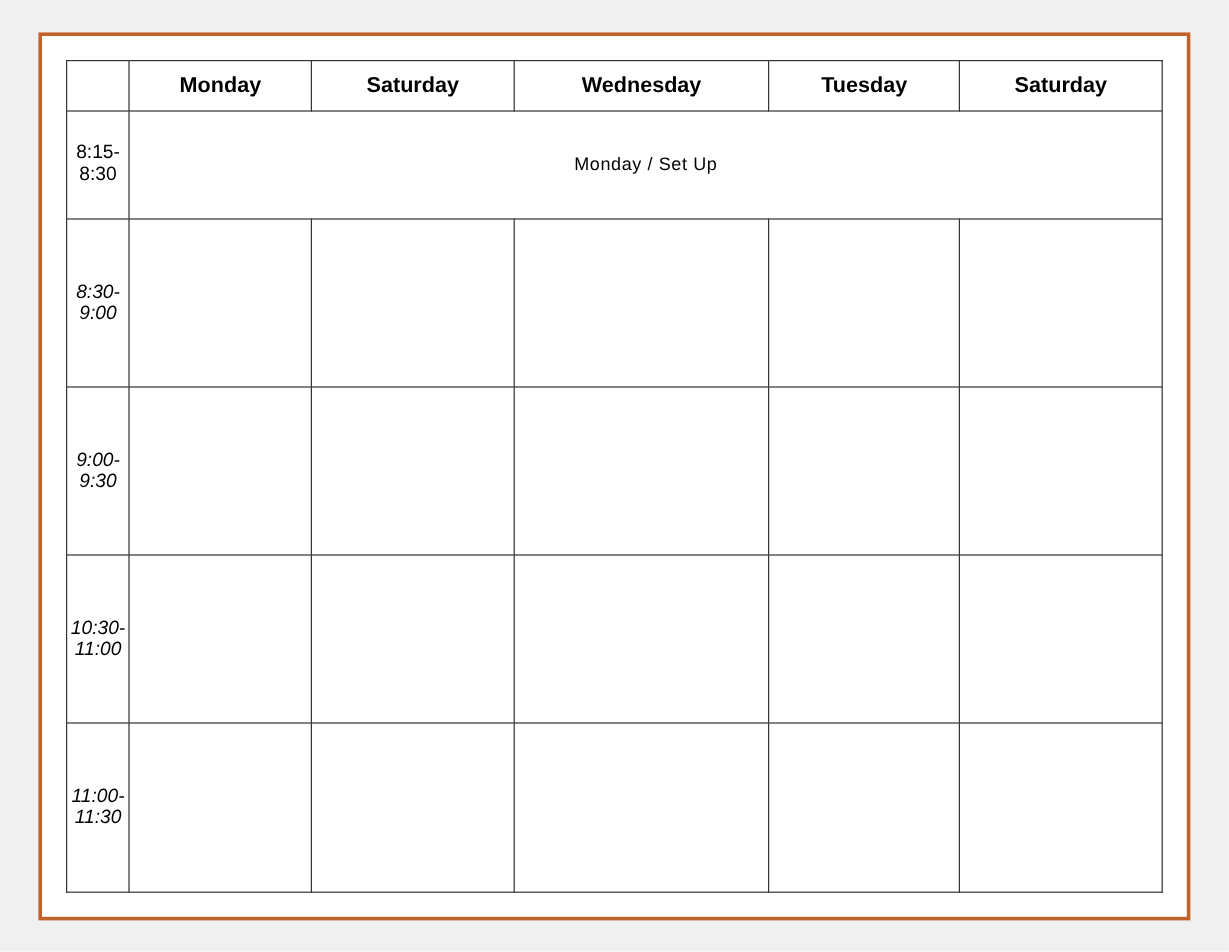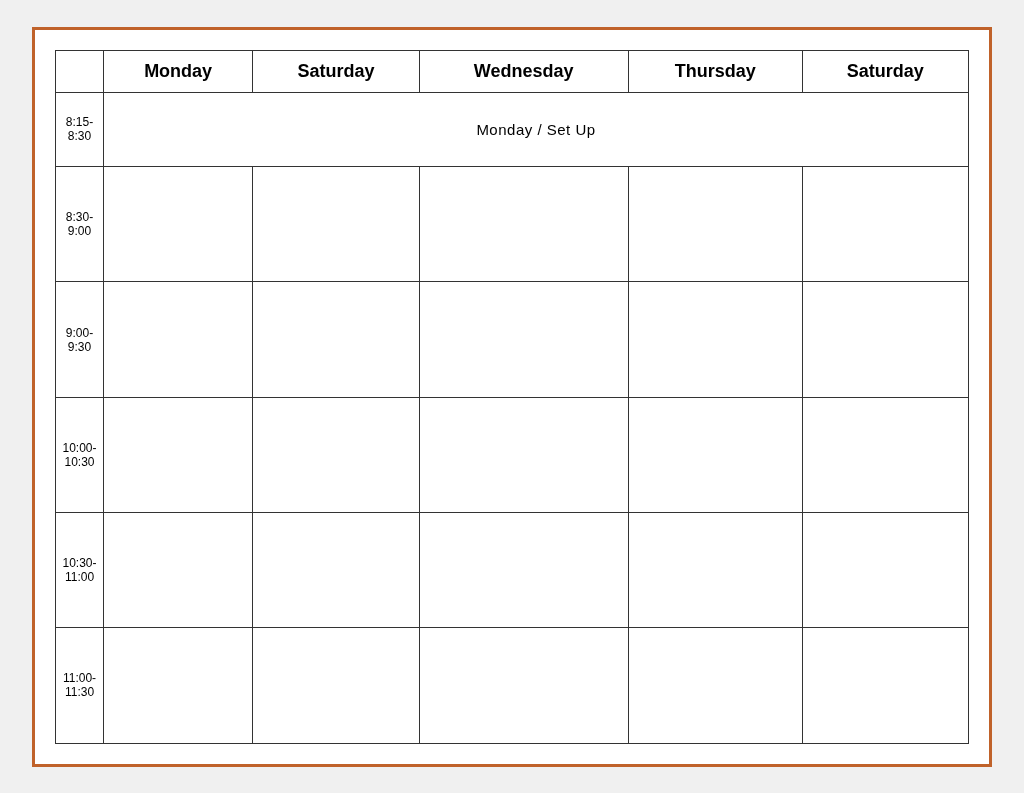--- a/index.html
+++ b/index.html
@@ -41,83 +41,76 @@
     }
 
     .schedule-table th {
       font-weight: bold;
       font-size: 18px;
       padding: 10px 5px;
       background: white;
     }
 
     .time-cell {
-      font-size: 12px;
+      font-size: 16px;
       text-align: left;
       padding: 4px 3px;
       vertical-align: top;
       white-space: nowrap;
       width: 48px;
     }
 
     .arrival-cell {
       font-size: 15px;
       letter-spacing: 0.5px;
     }
 
     .header-row th:first-child {
       width: 48px;
     }
 
     .time-row td {
       height: 85px;
+      font-style: italic;
     }
 
     .arrival-row td {
       height: 55px;
     }
   </style>
 </head>
 <body>
 
 <div class="page-wrapper">
   <table class="schedule-table">
     <thead>
       <tr class="header-row">
         <th></th>
         <th>Monday</th>
         <th>Saturday</th>
         <th>Wednesday</th>
-        <th>Thursday</th>
+        <th>Tuesday</th>
         <th>Saturday</th>
       </tr>
     </thead>
     <tbody>
       <tr class="arrival-row">
         <td class="time-cell">8:15-<br>8:30</td>
         <td colspan="5" class="arrival-cell">Monday / Set Up</td>
       </tr>
       <tr class="time-row">
         <td class="time-cell">8:30-<br>9:00</td>
         <td></td>
         <td></td>
         <td></td>
         <td></td>
         <td></td>
       </tr>
       <tr class="time-row">
         <td class="time-cell">9:00-<br>9:30</td>
-        <td></td>
-        <td></td>
-        <td></td>
-        <td></td>
-        <td></td>
-      </tr>
-      <tr class="time-row">
-        <td class="time-cell">10:00-<br>10:30</td>
         <td></td>
         <td></td>
         <td></td>
         <td></td>
         <td></td>
       </tr>
       <tr class="time-row">
         <td class="time-cell">10:30-<br>11:00</td>
         <td></td>
         <td></td>

